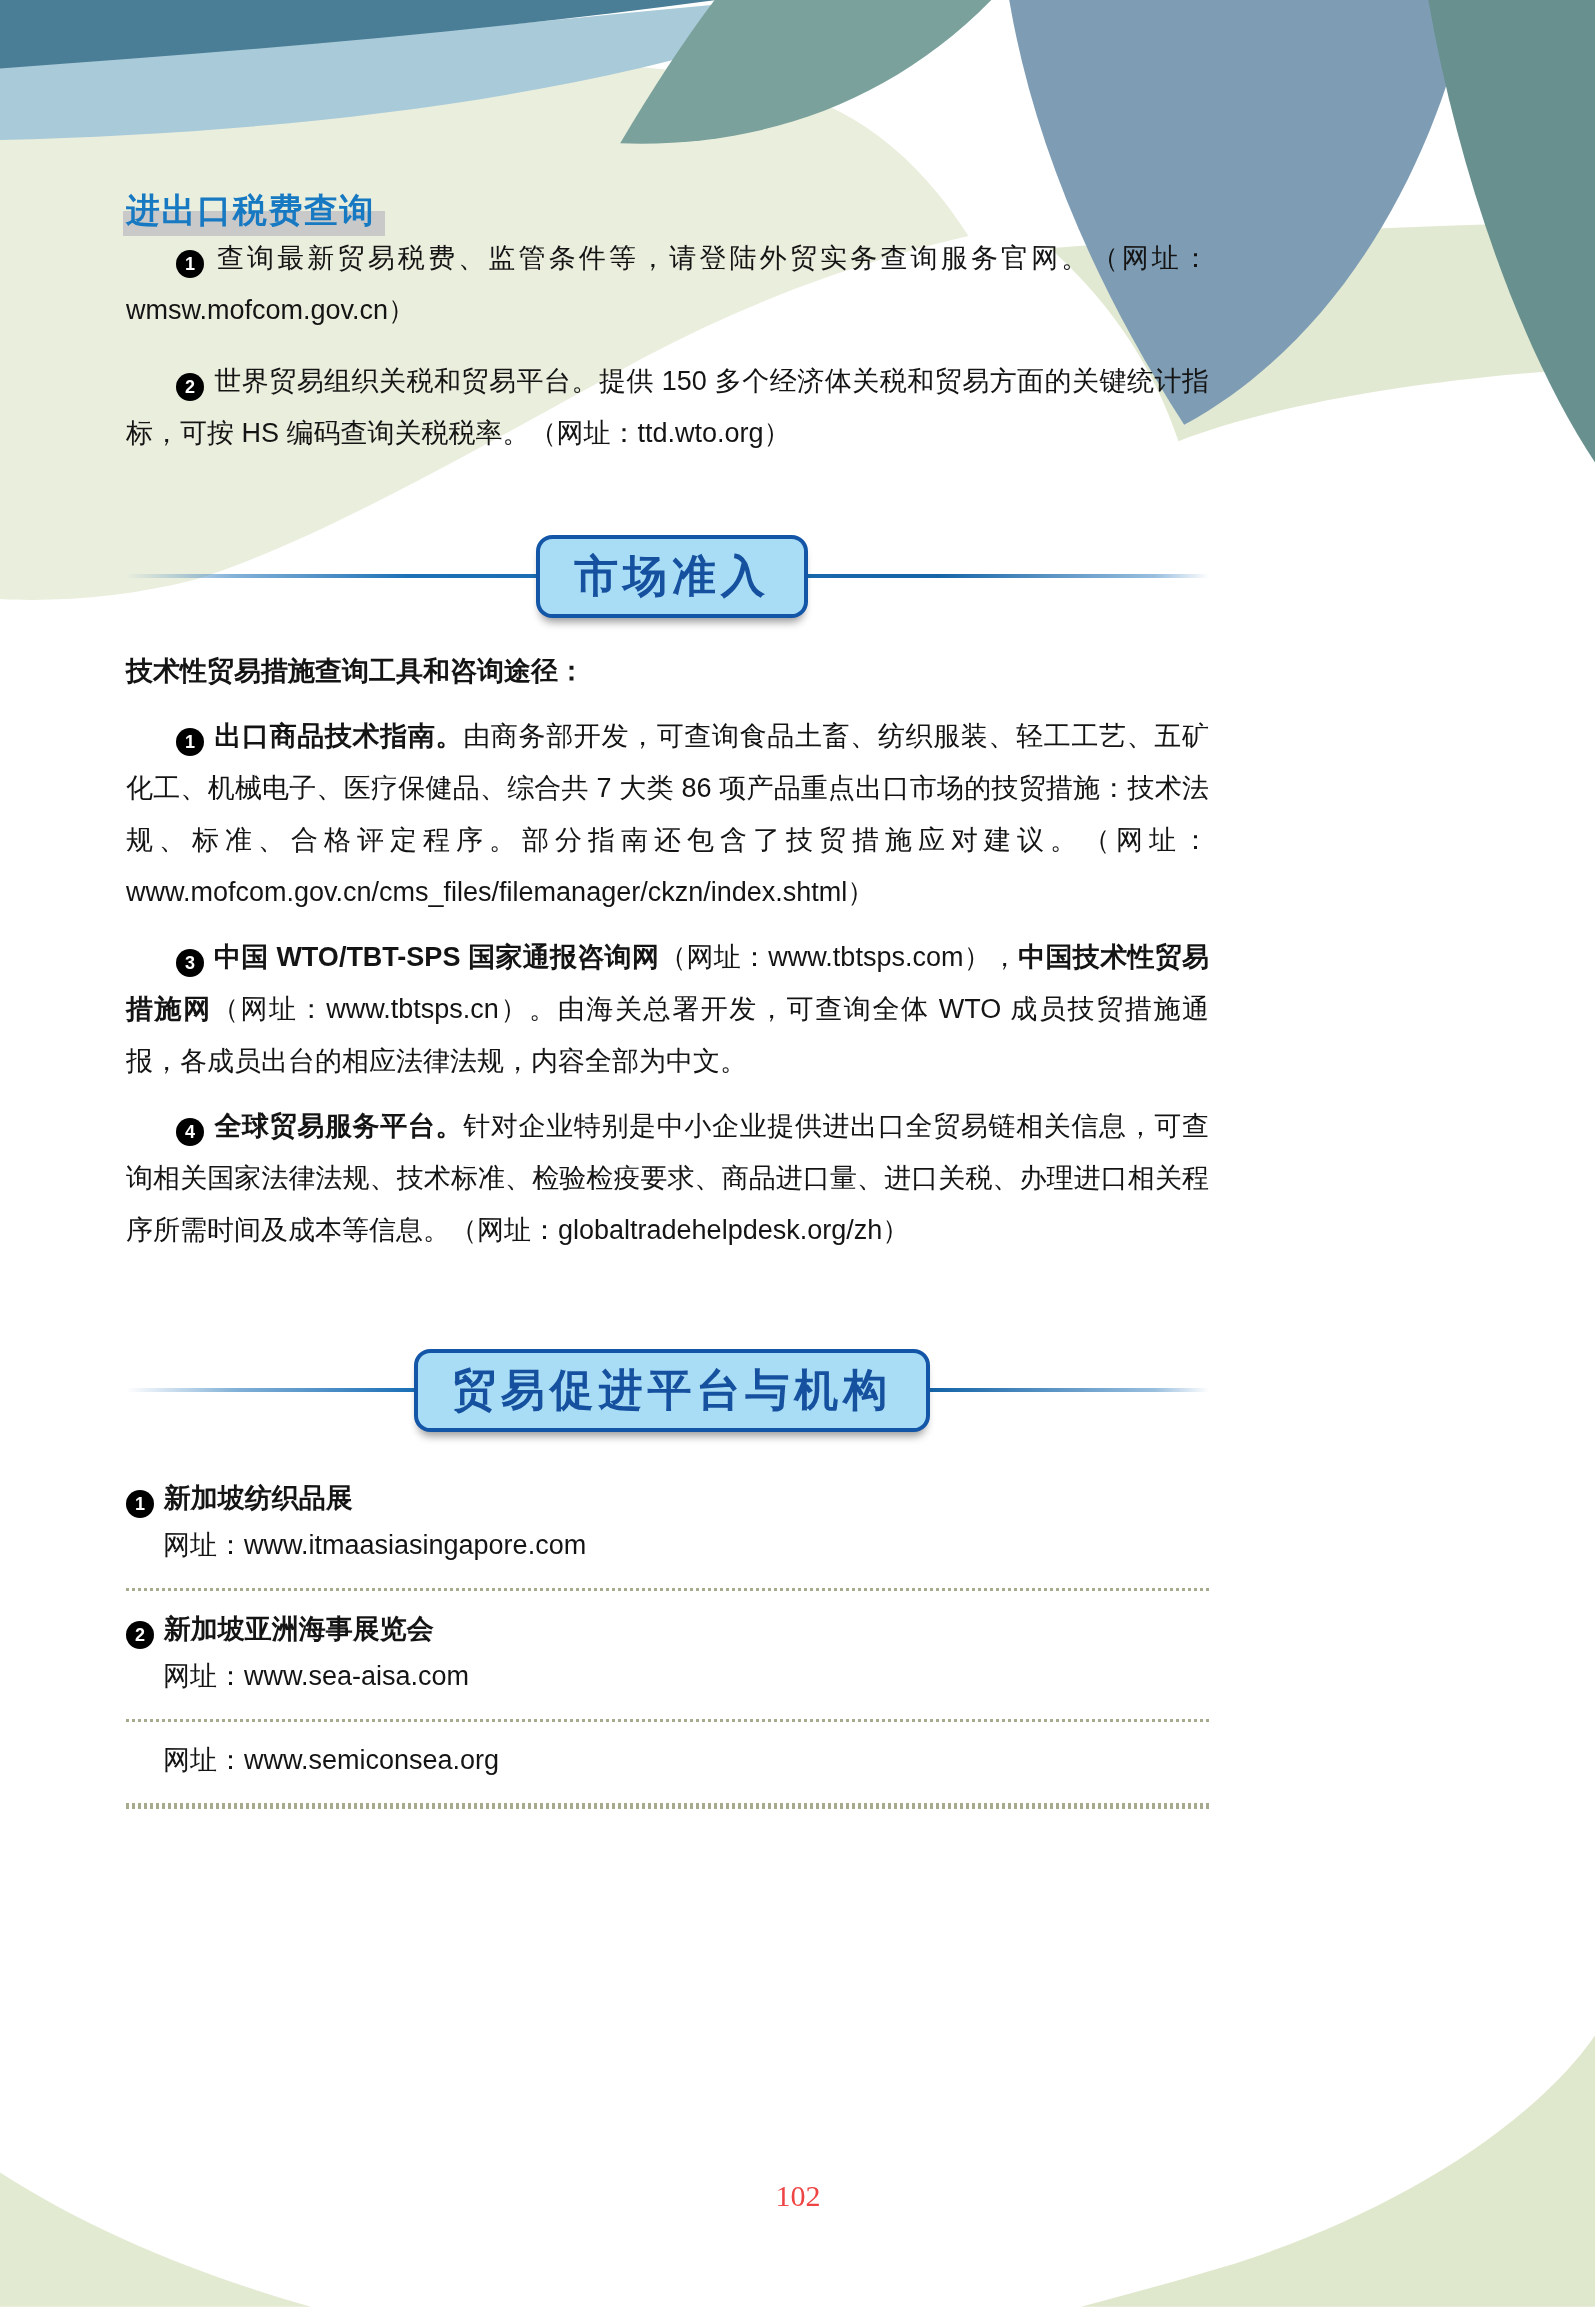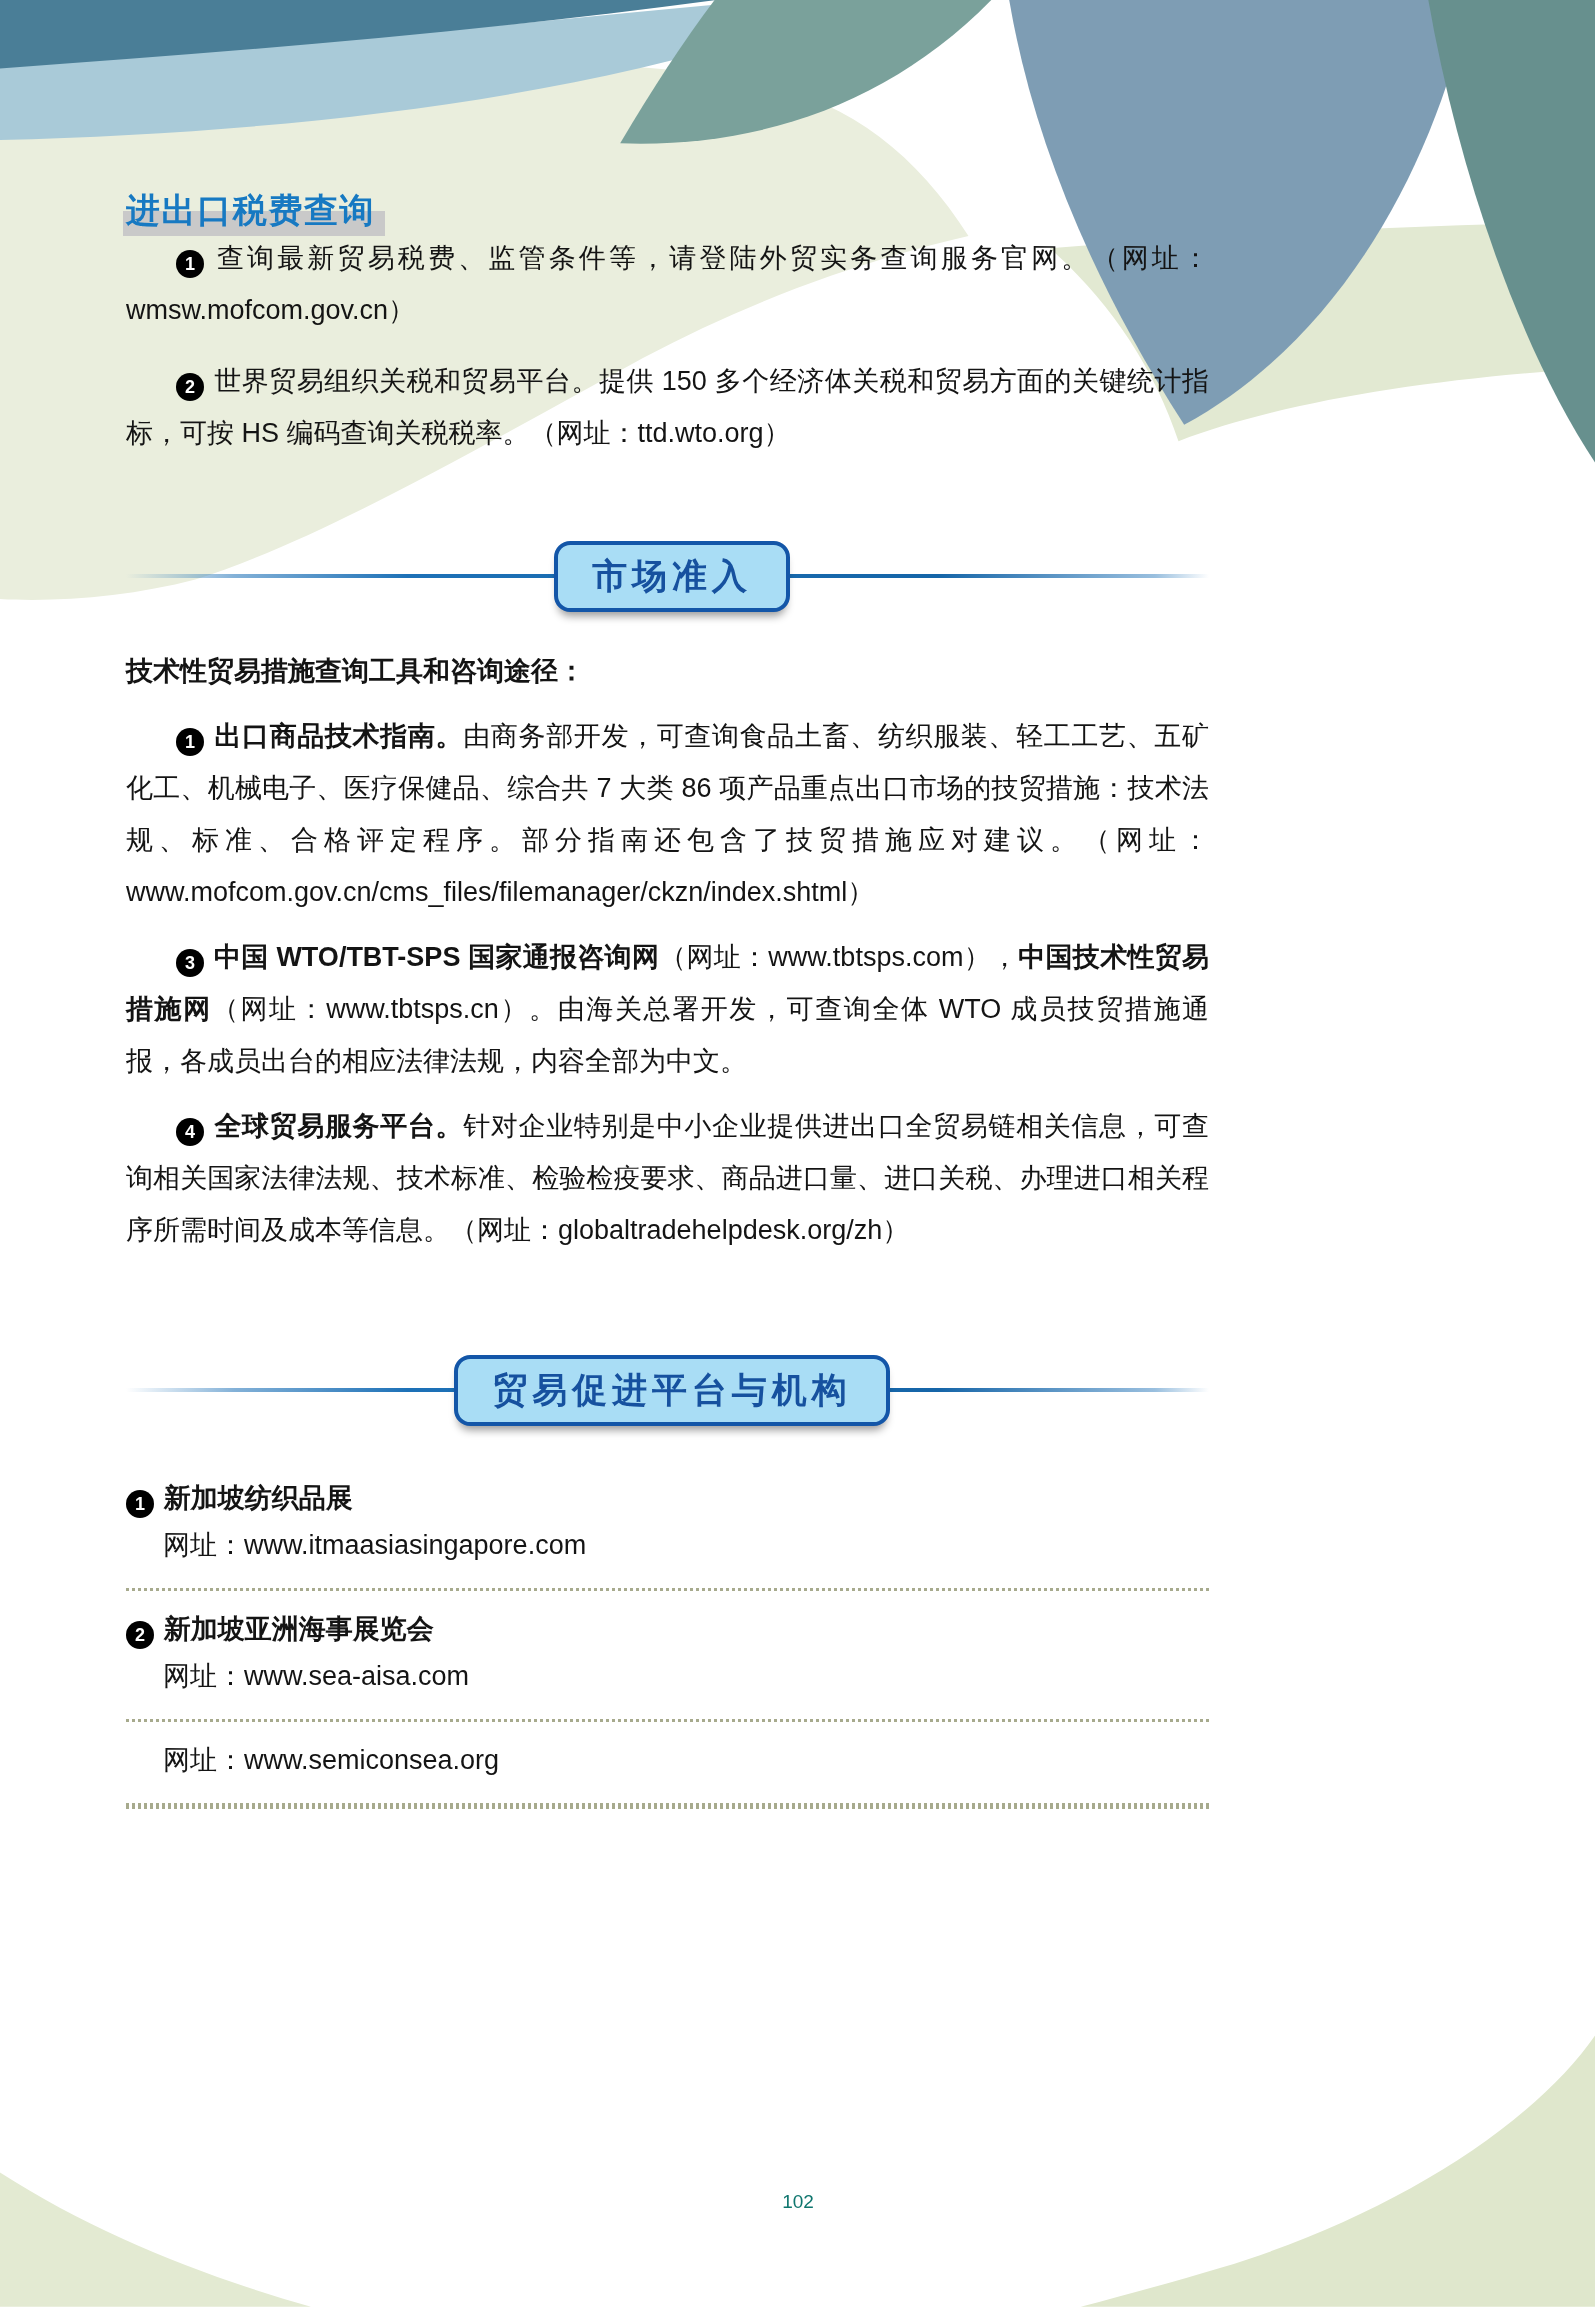--- a/index.html
+++ b/index.html
@@ -47,36 +47,36 @@
   .banner-row{position:relative;height:73px;display:flex;align-items:center;justify-content:center;}
   .banner-row.first{margin-top:81px;}
   .banner-row.second{margin-top:98px;justify-content:center;}
   .bline{
     position:absolute;left:0;right:0;top:50%;height:4.1px;margin-top:-2.4px;
     background:linear-gradient(90deg,rgba(29,113,183,0) 0%,rgba(29,113,183,.55) 10%,#1D71B7 26%,#1565A8 75%,rgba(29,113,183,.45) 95%,rgba(29,113,183,0) 100%);
   }
   .banner{
     position:relative;z-index:1;
     background:#A9DDF5;border:4.9px solid #1356A8;border-radius:16.3px;
-    padding:8.1px 34px;font-size:35px;font-weight:bold;color:#16519F;
+    padding:8.1px 34px;font-size:44px;font-weight:bold;color:#16519F;
     letter-spacing:4.9px;box-shadow:0 7.3px 8.1px -4.1px rgba(0,0,0,.4);
     white-space:nowrap;
     margin-left:9px;
   }
 
   
   .shows{margin-top:33px;}
   .show{padding:14.6px 0 19.5px;}
   .show .title{font-size:27px;font-weight:bold;line-height:47px;}
   .show .detail{font-size:27px;line-height:47px;padding-left:37px;}
   .sep{border:none;border-top:3.3px dotted #a7aa8d;margin:0;}
 
   .pagenum{
     position:absolute;left:0;right:0;bottom:94px;text-align:center;
-    font-size:19px;color:#0f766e;
+    font-size:30px;color:#ef4444;font-family:Liberation Serif, serif;
   }
 </style>
 </head>
 <body>
 
 <svg class="deco hdr-art" width="1596" height="643" viewBox="0 0 1961 790">
   <path fill="#EAEEDD" d="M0,150 C300,80 620,55 900,95 C1030,115 1120,180 1190,290 C1060,320 920,370 790,440 C580,555 390,665 240,712 C160,733 70,740 0,736 Z"></path>
   <path fill="#E2E9D2" d="M1290,305 C1500,288 1720,278 1961,272 L1961,452 C1760,465 1580,492 1448,542 C1418,452 1365,372 1290,305 Z"></path>
   <path fill="#A9CAD8" d="M0,80 C320,62 640,28 940,0 L1060,0 C760,118 380,162 0,172 Z"></path>
   <path fill="#4A7E97" d="M0,0 L880,0 C580,40 280,64 0,84 Z"></path>

